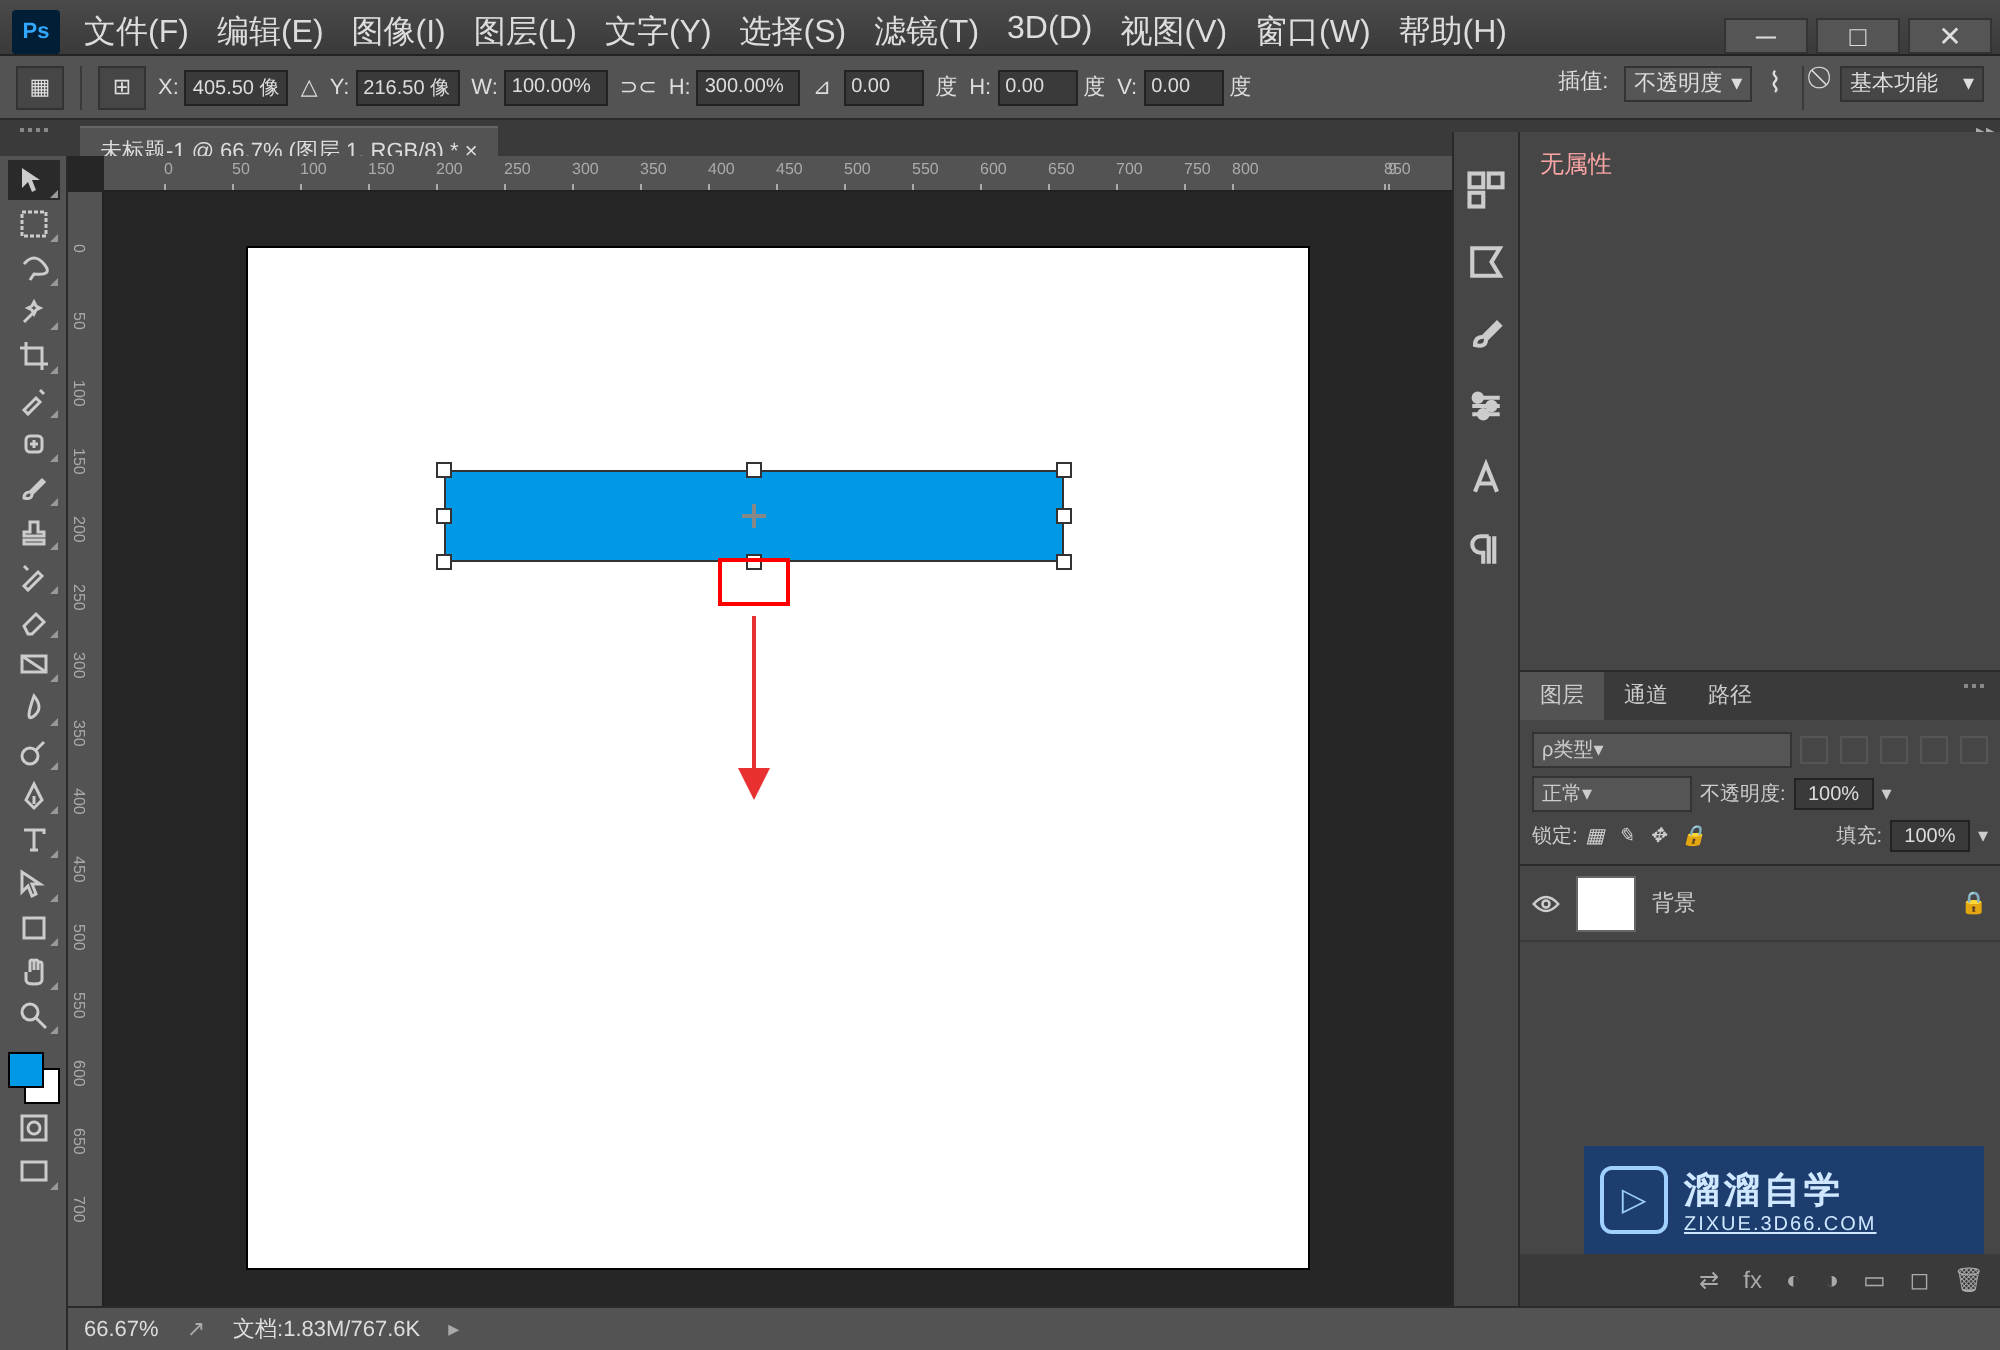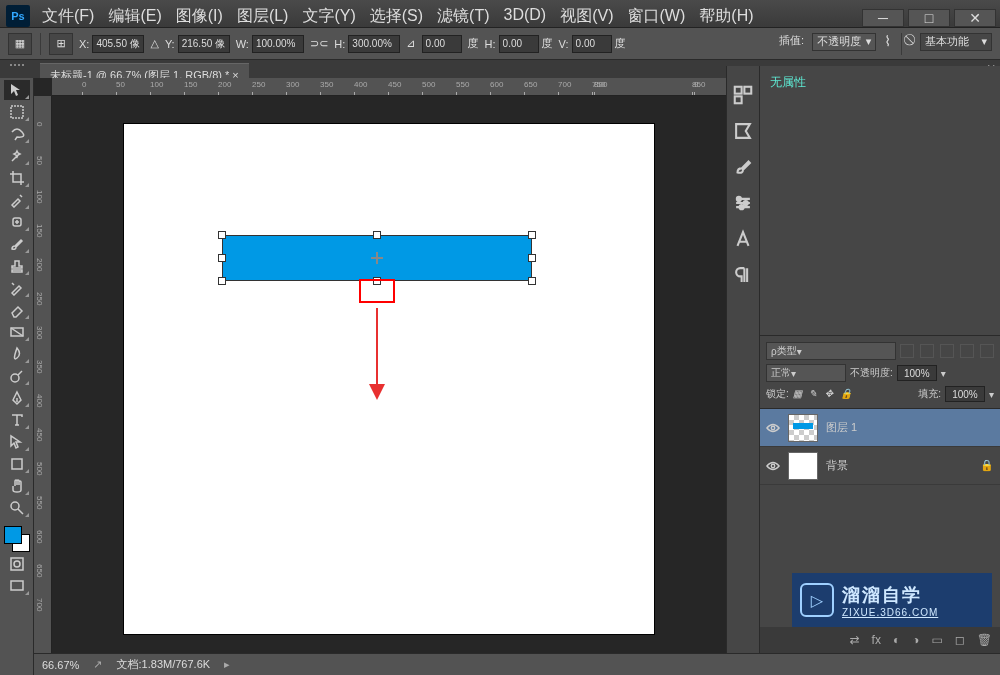--- a/index.html
+++ b/index.html
@@ -60,21 +60,21 @@
 .arrow::after { content:""; position:absolute; left:-7px; bottom:-2px; width:0; height:0; border-left:8px solid transparent; border-right:8px solid transparent; border-top:16px solid #e83030; }
 
 
 .dockstrip { position:absolute; right:240px; top:66px; width:34px; bottom:22px; background:#464646; border-left:1px solid #2a2a2a; border-right:1px solid #2a2a2a; display:flex; flex-direction:column; align-items:center; gap:14px; padding-top:18px; }
 .dockico { width:22px; height:22px; color:#ccc; display:flex; align-items:center; justify-content:center; }
 
 
 .panels { position:absolute; right:0; top:66px; width:240px; bottom:22px; background:#464646; display:flex; flex-direction:column; }
 .panel-head { display:flex; align-items:center; height:24px; background:#3a3a3a; padding:0 8px; font-size:11px; color:#ddd; }
 .panel-head .dots { margin-left:auto; }
-.props-body { flex:0 0 270px; padding:8px 10px; color:#5eead4; font-size:12px; border-bottom:1px solid #2a2a2a; }
+.props-body { flex:0 0 270px; padding:8px 10px; color:#fca5a5; font-size:12px; border-bottom:1px solid #2a2a2a; }
 .layers-tabs { display:flex; background:#3a3a3a; height:24px; }
 .ltab { padding:4px 10px; font-size:11px; color:#ccc; }
 .ltab.act { background:#535353; }
 .layers-ctrl { display:flex; flex-wrap:wrap; gap:4px; padding:6px; background:#464646; border-bottom:1px solid #2a2a2a; }
 .lc-row { display:flex; align-items:center; gap:4px; width:100%; font-size:10px; color:#ccc; }
 .lc-dd { flex:1; height:18px; background:#555; border:1px solid #333; padding:0 4px; display:flex; align-items:center; }
 .lc-in { width:40px; height:16px; background:#3a3a3a; border:1px solid #222; color:#ddd; font-size:10px; text-align:center; }
 .lc-icons { display:flex; gap:6px; }
 .lc-icons span { width:14px; height:14px; border:1px solid #555; }
 .layer-list { flex:1; overflow:auto; }
@@ -350,21 +350,21 @@
       <div class="tick" style="left: 234px;">300</div>
       <div class="tick" style="left: 268px;">350</div>
       <div class="tick" style="left: 302px;">400</div>
       <div class="tick" style="left: 336px;">450</div>
       <div class="tick" style="left: 370px;">500</div>
       <div class="tick" style="left: 404px;">550</div>
       <div class="tick" style="left: 438px;">600</div>
       <div class="tick" style="left: 472px;">650</div>
       <div class="tick" style="left: 506px;">700</div>
       <div class="tick" style="left: 540px;">750</div>
-      <div class="tick" style="left: 542px;">800</div>
+      <div class="tick" style="left: 564px;">800</div>
       <div class="tick" style="left: 640px;">850</div>
       <div class="tick" style="left: 642px;">9</div>
     </div>
   <div class="ruler-v">
       <div class="tick" style="top: 26px;">0</div>
       <div class="tick" style="top: 60px;">50</div>
       <div class="tick" style="top: 94px;">100</div>
       <div class="tick" style="top: 128px;">150</div>
       <div class="tick" style="top: 162px;">200</div>
       <div class="tick" style="top: 196px;">250</div>
@@ -431,20 +431,30 @@
   <div class="dockico">
       <svg viewBox="0 0 16 16">
         <path d="M9 3H6a3 3 0 000 6h1v4M9 3v10M11 3v10"></path>
       </svg>
     </div>
 </div>
 
 <div class="panels">
   <div class="props-body">无属性</div>
 
+  <div class="layers-tabs">
+    <div class="ltab act">图层</div>
+    <div class="ltab">通道</div>
+    <div class="ltab">路径</div>
+    <div class="dots" style="margin:6px 8px 0 auto">
+        <i></i>
+        <i></i>
+        <i></i>
+      </div>
+  </div>
   <div class="layers-ctrl">
     <div class="lc-row">
       <div class="lc-dd">ρ <span>类型</span> ▾</div>
       <div class="lc-icons">
           <span></span>
           <span></span>
           <span></span>
           <span></span>
           <span></span>
         </div>
@@ -462,28 +472,20 @@
         <i>✎</i>
         <i>✥</i>
         <i>🔒</i>
       </div>
       <span style="margin-left:auto">填充:</span>
       <input class="lc-in" value="100%" style="">
         <span>▾</span>
     </div>
   </div>
   <div class="layer-list">
-    <div class="layer sel">
-      <svg class="eye" viewBox="0 0 16 16">
-          <path d="M1 8q7-8 14 0-7 8-14 0z"></path>
-          <circle cx="8" cy="8" r="2"></circle>
-        </svg>
-      <div class="thumb trans"></div>
-      <span>图层 1</span>
-    </div>
     <div class="layer">
       <svg class="eye" viewBox="0 0 16 16">
           <path d="M1 8q7-8 14 0-7 8-14 0z"></path>
           <circle cx="8" cy="8" r="2"></circle>
         </svg>
       <div class="thumb"></div>
       <span>背景</span>
       <span style="margin-left:auto">🔒</span>
     </div>
   </div>

